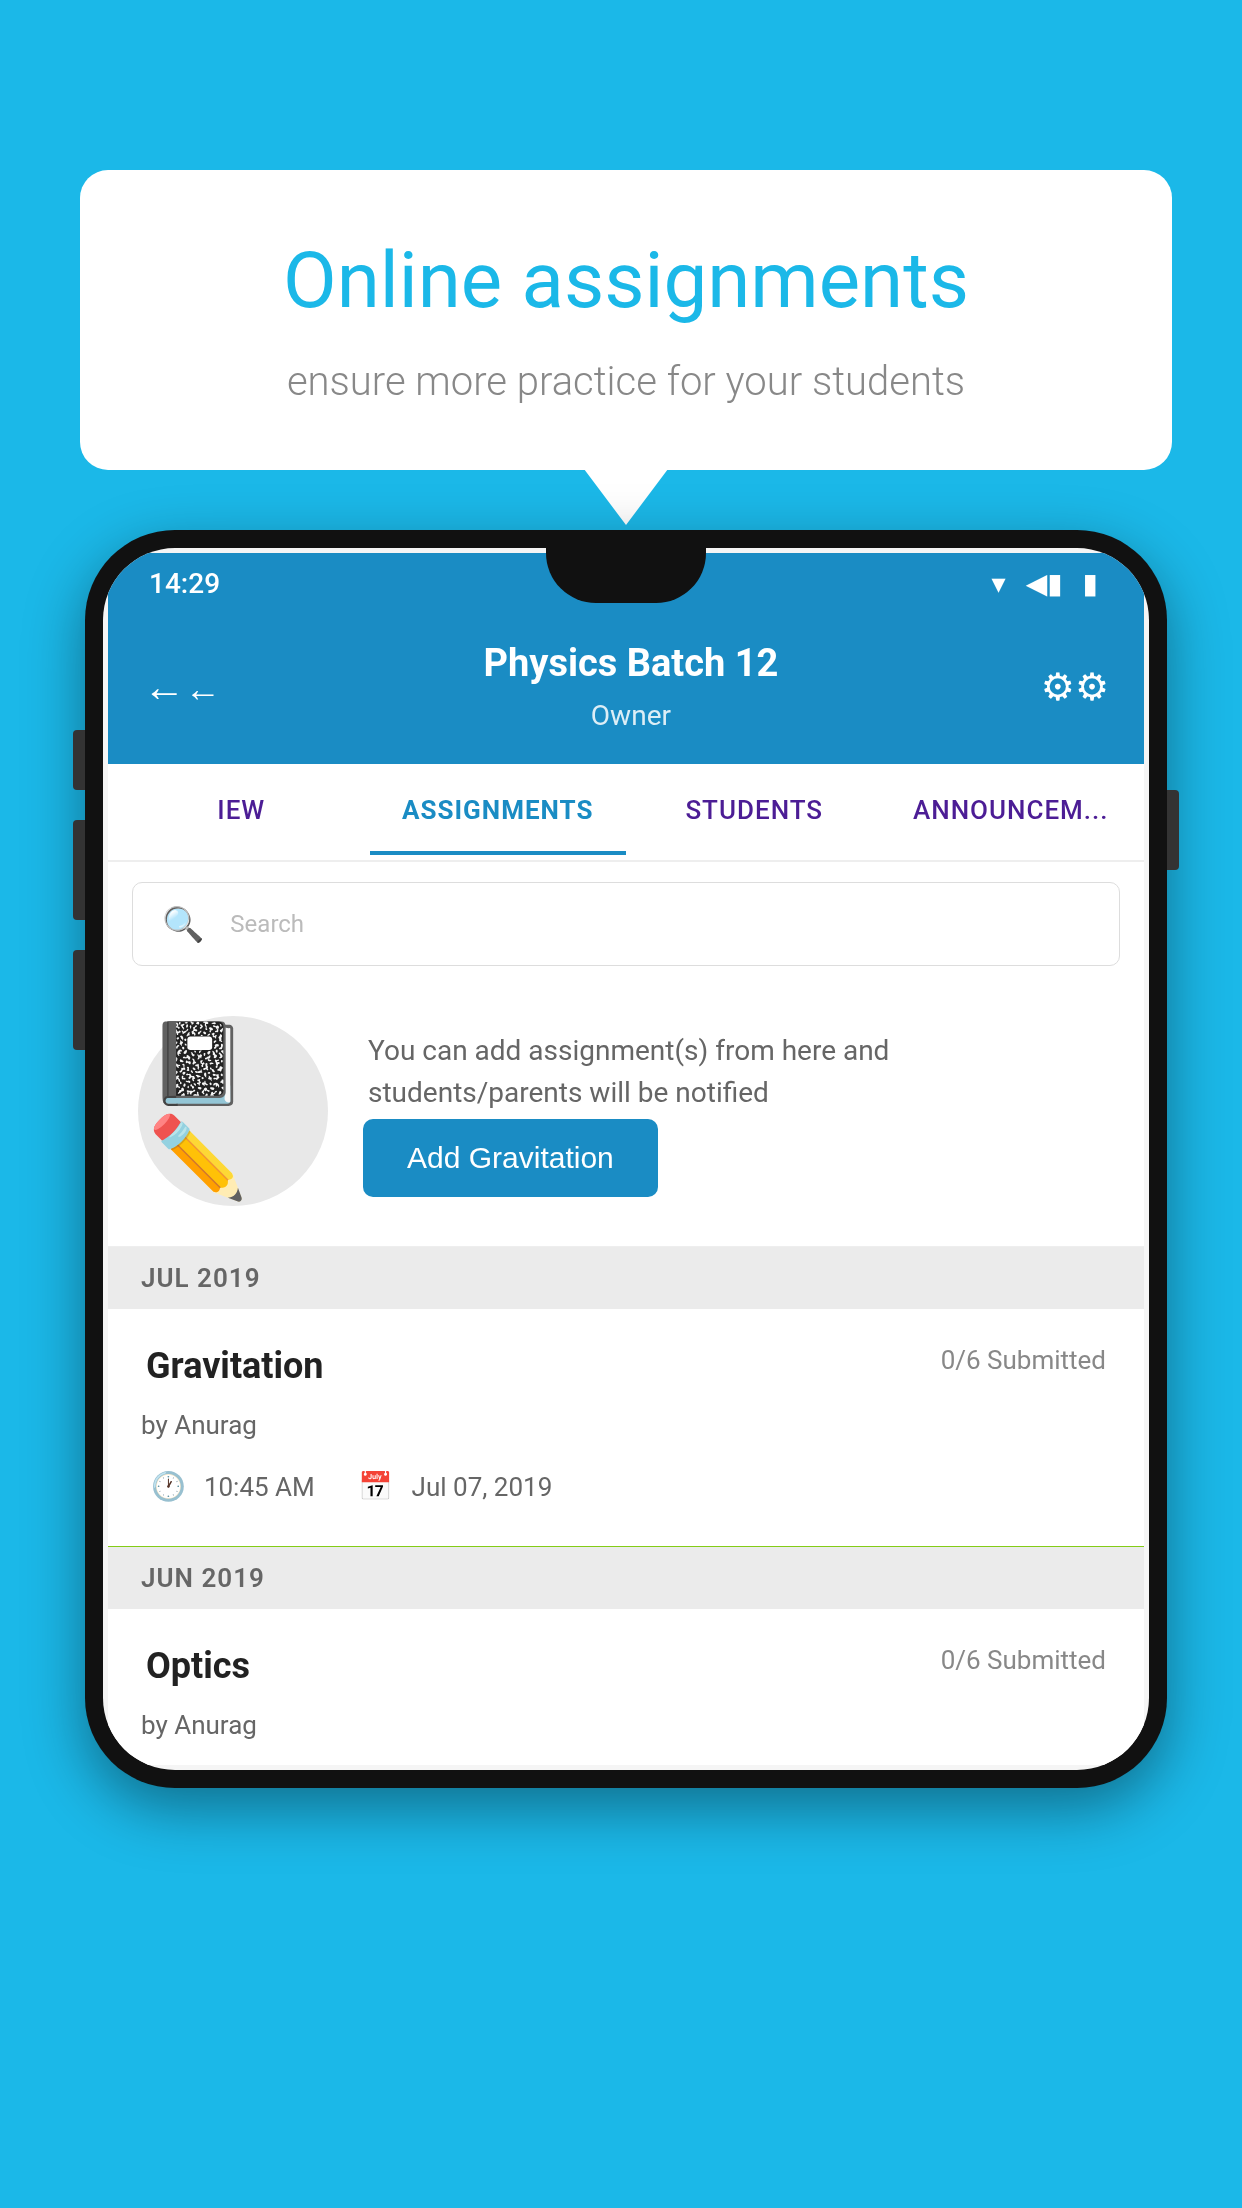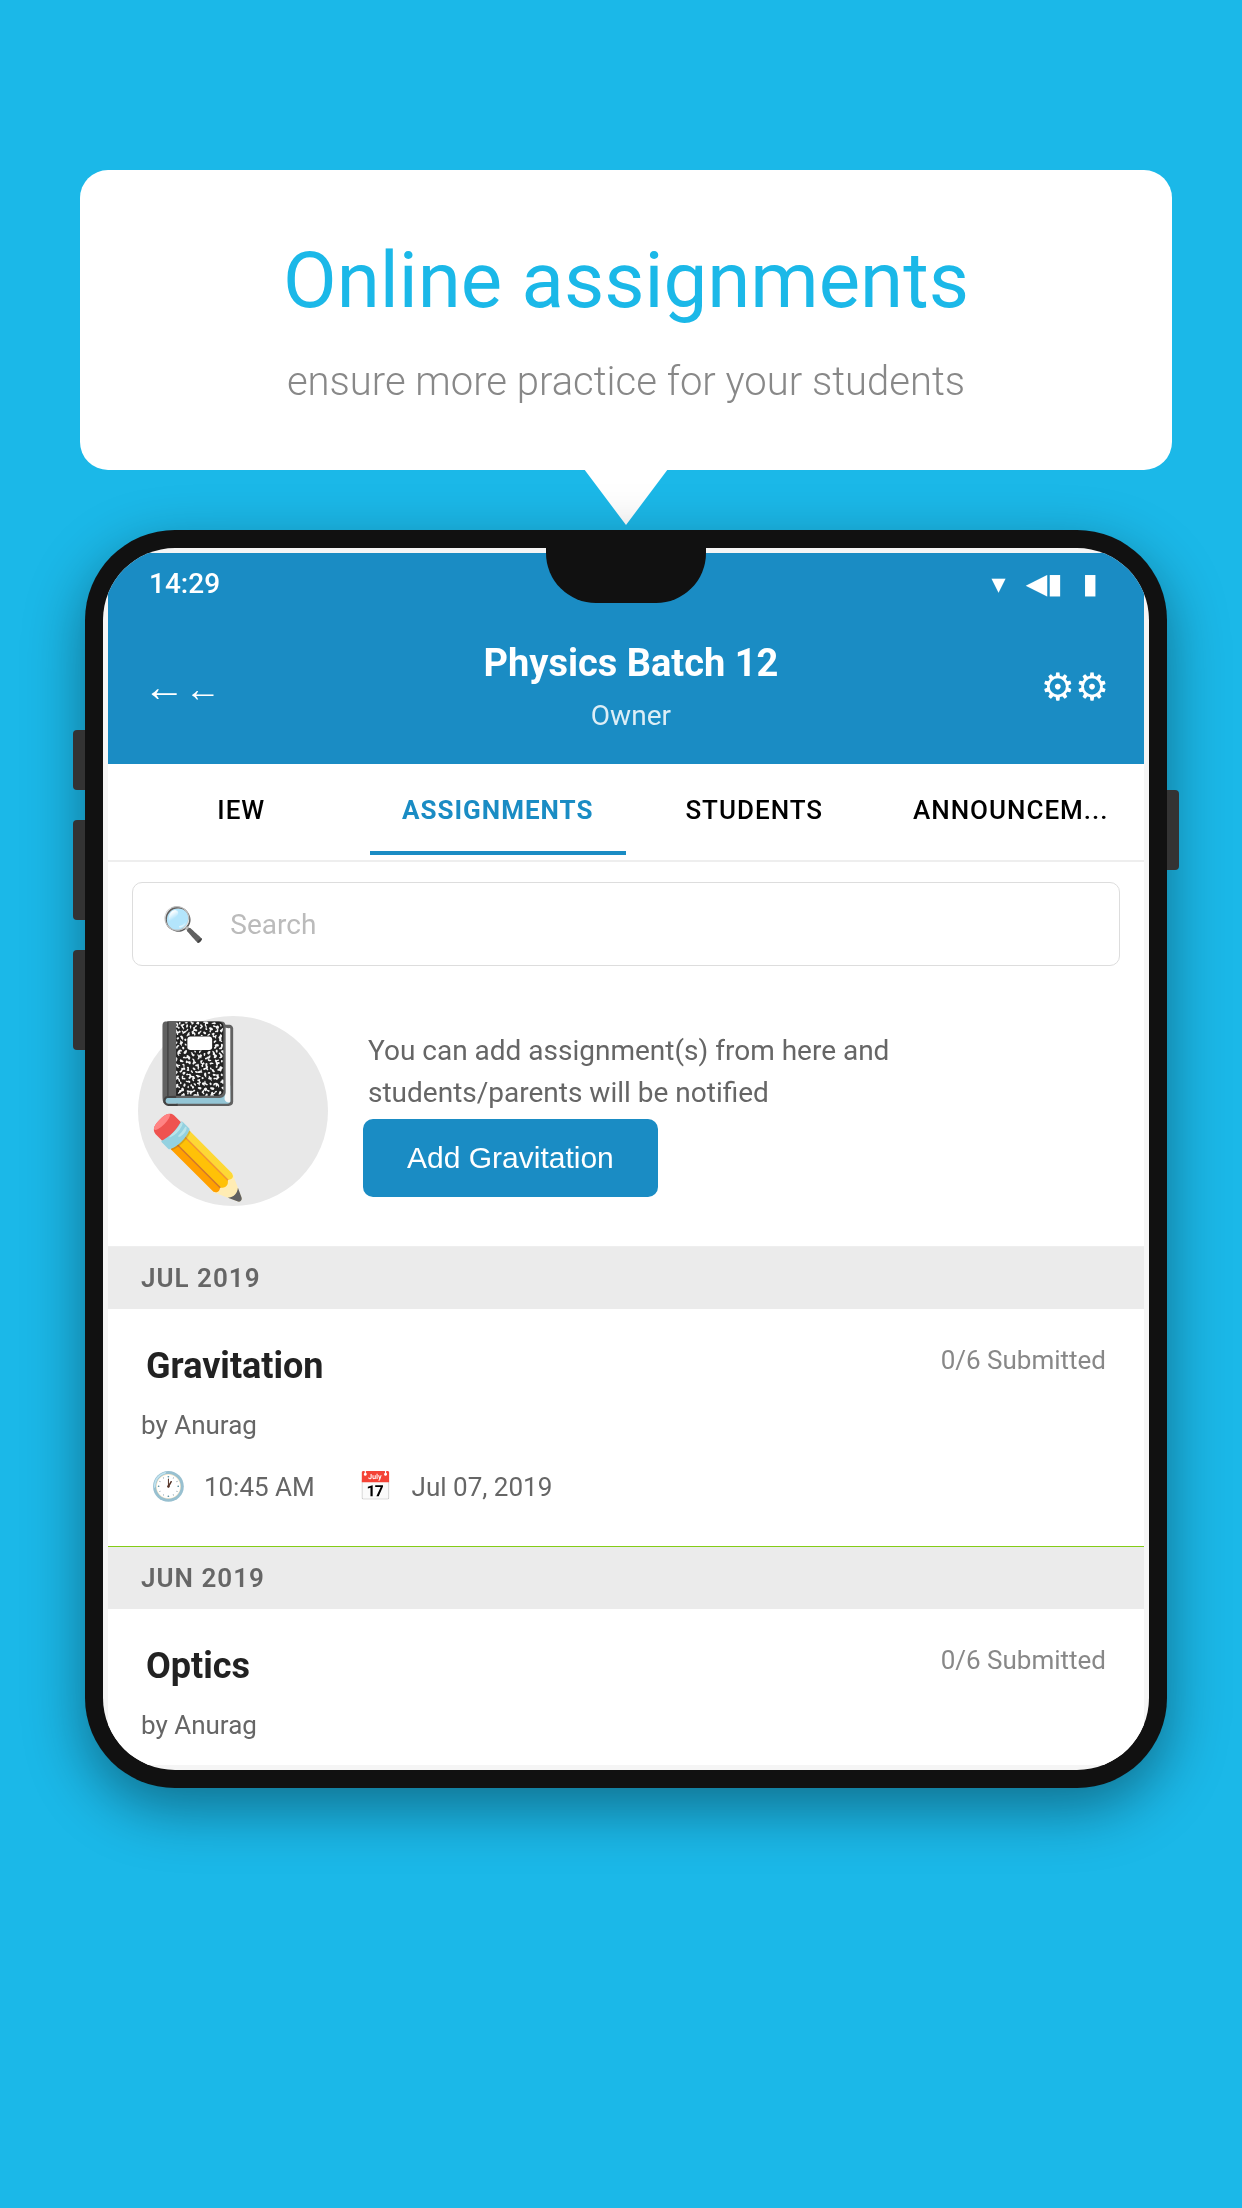--- a/index.html
+++ b/index.html
@@ -129,21 +129,21 @@
 
     
     .tabs-bar {
       background: white;
       display: flex;
       border-bottom: 2px solid #eee;
     }
     .tab-item {
       padding: 26px 20px;
       font-size: 26px;
-      color: #000000;
+      color: #4c1d95;
       font-weight: 500;
       text-transform: uppercase;
       letter-spacing: 1px;
       flex: 1;
       text-align: center;
     }
     .tab-item.active {
       color: #1a8cc4;
       border-bottom: 4px solid #1a8cc4;
       font-weight: 700;
@@ -161,21 +161,21 @@
       align-items: center;
       padding: 16px 24px;
       background: white;
     }
     .search-icon-wrap {
       color: #aaa;
       font-size: 34px;
       margin-right: 16px;
     }
     .search-input-text {
-      font-size: 28px;
+      font-size: 24px;
       color: #bbb;
     }
 
     
     .empty-state {
       background: white;
       padding: 30px 30px 40px;
       display: flex;
       align-items: center;
       gap: 30px;

